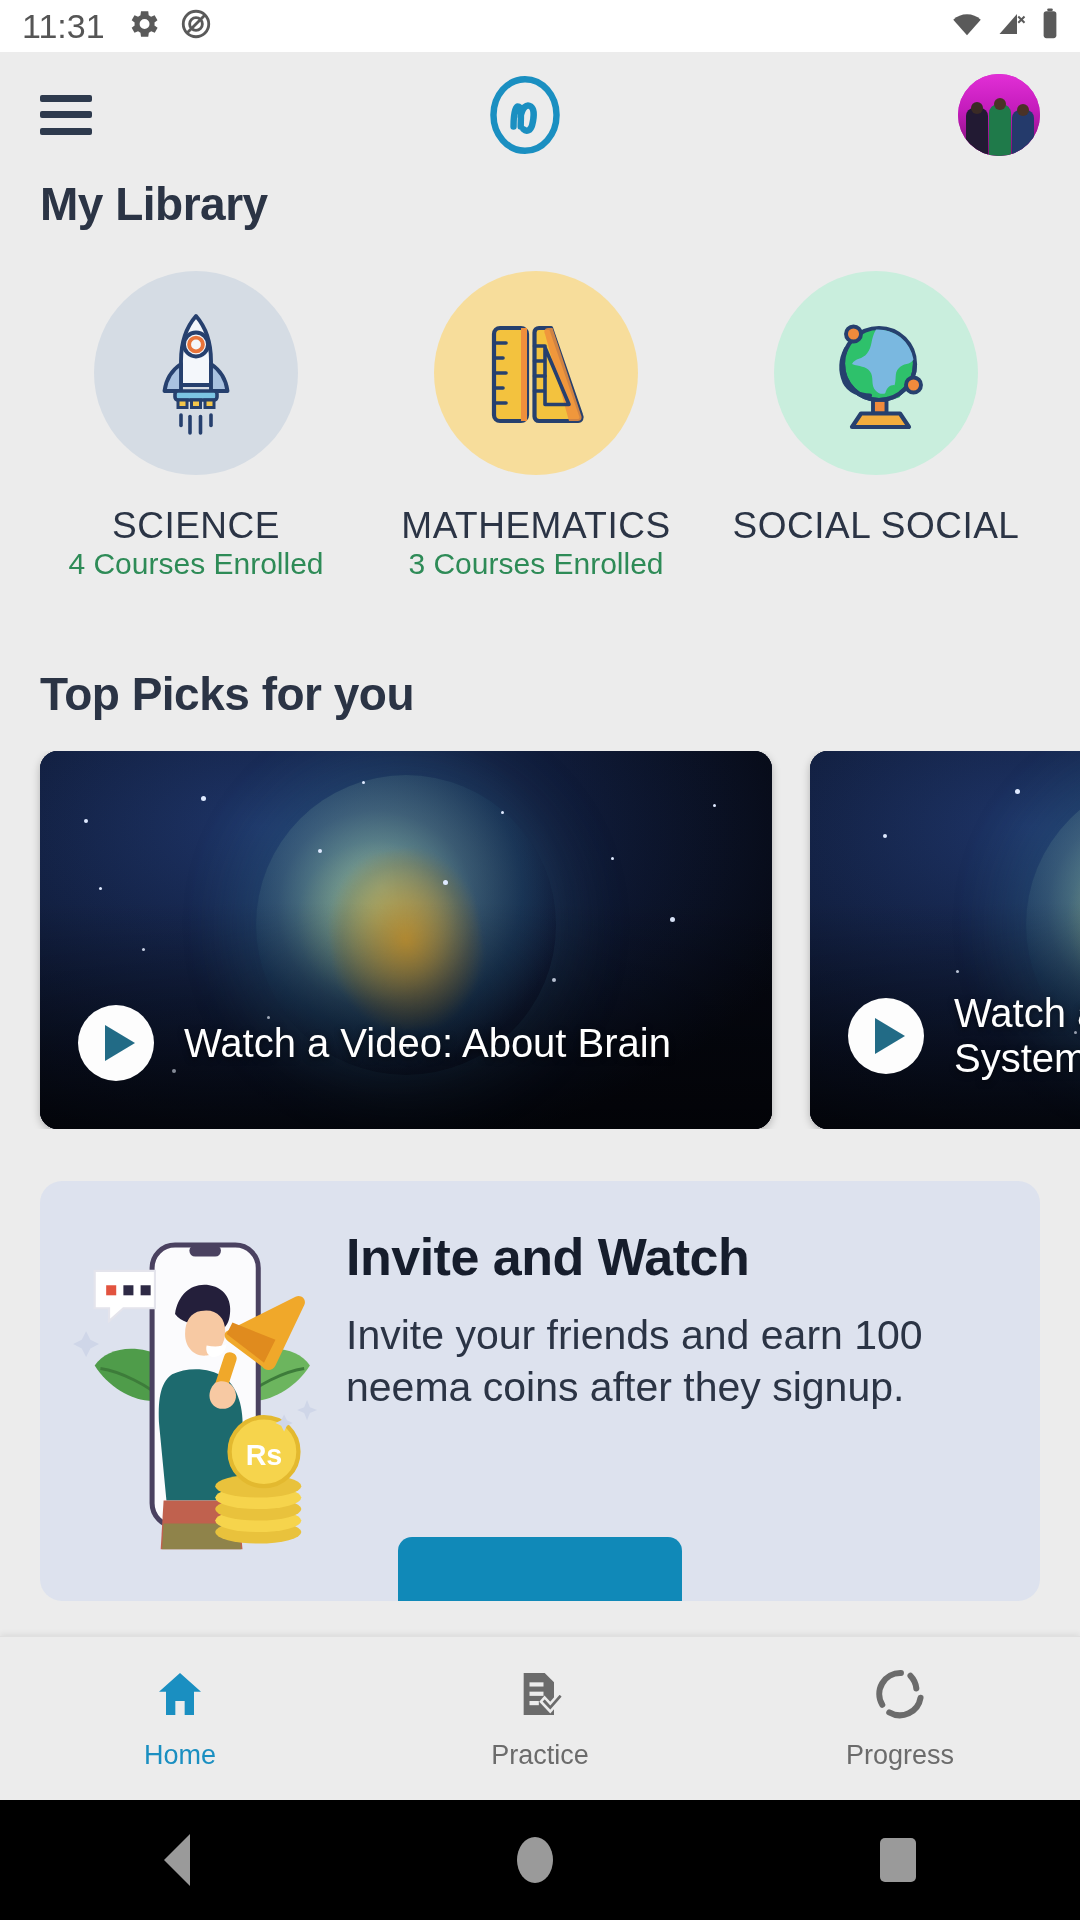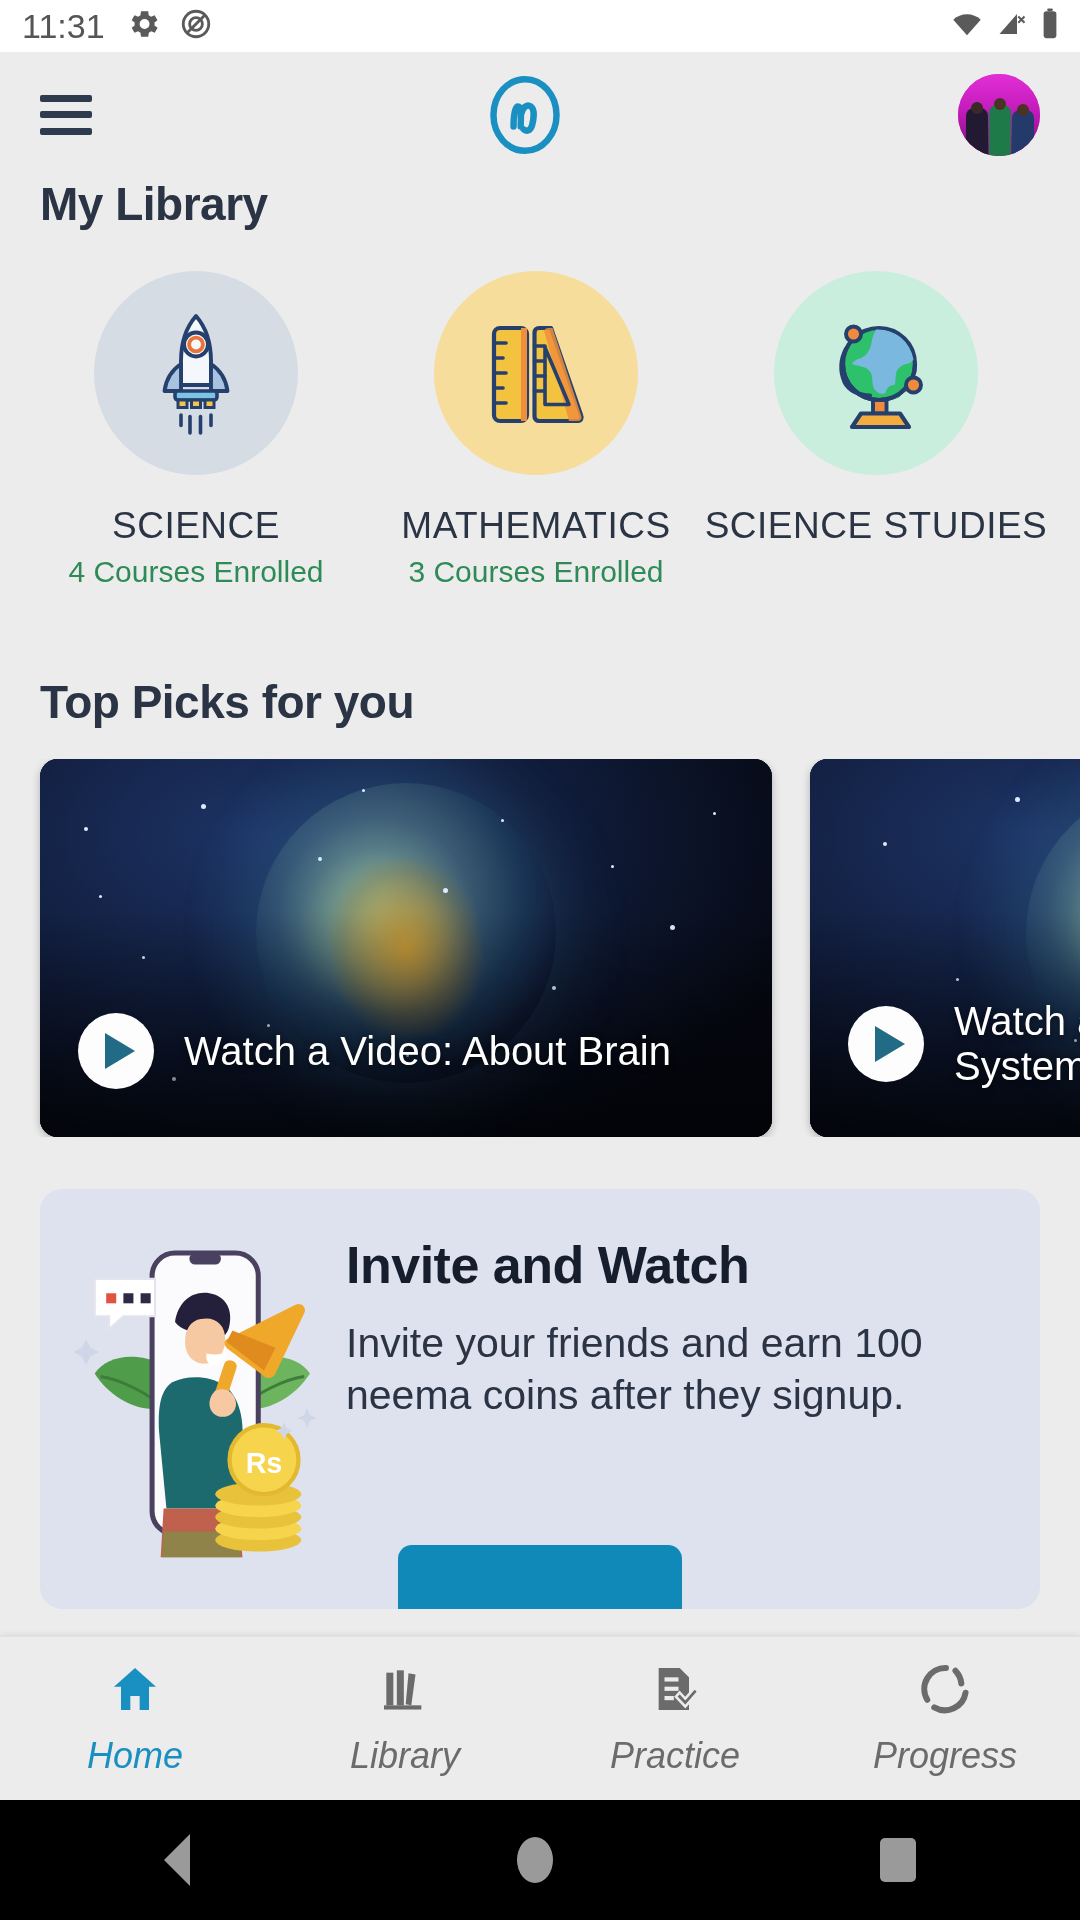--- a/index.html
+++ b/index.html
@@ -70,21 +70,21 @@
   }
   .cat-circle{
     width:204px; height:204px; border-radius:50%;
     display:flex; align-items:center; justify-content:center;
   }
   .cat-name{
     margin-top:30px; font-size:37px; color:#2b3445; letter-spacing:0.5px;
     white-space:nowrap;
   }
   .cat-sub{
-    margin-top:8px; font-size:30px; color:#2e8b57;
+    font-size:30px; color:#2e8b57;
     white-space:nowrap;
   }
 
   
   .cards-scroll{
     margin-top:30px;
     display:flex; gap:38px;
     padding-left:40px;
     overflow:hidden;
   }
@@ -172,21 +172,21 @@
     width:100%; height:164px;
     background:#ececec;
     border-top:1px solid #e0e0e0;
     display:flex; align-items:center;
     box-shadow:0 -2px 6px rgba(0,0,0,.07);
   }
   .navitem{
     flex:1; display:flex; flex-direction:column;
     align-items:center; justify-content:center; gap:14px;
   }
-  .navitem .nav-label{ font-size:36px; color:#6b6b6b;font-style:italic; }
+  .navitem .nav-label{ font-size:27px; color:#6b6b6b; }
   .navitem.active .nav-label{ color:#1a8fc1; }
 
   
   .androidnav{
     position:absolute; left:0; bottom:0;
     width:100%; height:120px; background:#000;
     display:flex; align-items:center; justify-content:space-around;
   }
   .and-back{
     width:0;height:0;
@@ -323,21 +323,21 @@
         <path d="M50 21c-4 7-2 11-6 16-3 4-8 3-10 7 5 2 9 1 12 5 3 4 0 9 4 13 4 4 9 1 12-3 2-4 0-9 3-12 3-4 8-2 10-6a24 24 0 00-25-20z" fill="#7ab8e0"></path>
         <path d="M62 58c3 2 4 5 4 8-4 2-8 1-10-2 1-4 3-6 6-6z" fill="#2ec16b"></path>
         <path d="M28 44a24 24 0 0048 0" fill="none" stroke="#26406e" stroke-width="2.8"></path>
         <path d="M30 34a26 26 0 00-1 22c3 6 10 9 17 9" fill="none" stroke="#26406e" stroke-width="2.8" stroke-linecap="round"></path>
         <circle cx="35" cy="24" r="5" fill="#f08a3c" stroke="#26406e" stroke-width="2.6"></circle>
         <circle cx="75" cy="58" r="5" fill="#f08a3c" stroke="#26406e" stroke-width="2.6"></circle>
         <rect x="48" y="68" width="9" height="9" fill="#f08a3c" stroke="#26406e" stroke-width="2.6"></rect>
         <path d="M34 86l6-9h26l6 9H34z" fill="#f3ad3e" stroke="#26406e" stroke-width="2.8" stroke-linejoin="round"></path>
       </svg>
     </div>
-    <div class="cat-name">SCIENCE STUDIES</div>
+    <div class="cat-name">SOCIAL SOCIAL</div>
     <div class="cat-sub"></div>
   </div>
 
 </div>
 
 <div id="top-picks-title" class="section-title" style="margin-top:86px;">Top Picks for you</div>
 
 <div class="cards-scroll">
 
   <div class="video-card">
@@ -444,31 +444,20 @@
 
   <div class="navitem active">
     <span>
       <svg width="56" height="56" viewBox="0 0 24 24" fill="#1a8fc1">
         <path d="M12 3L3 11h3v10h4v-6h4v6h4V11h3L12 3z"></path>
       </svg>
     </span>
     <span class="nav-label">Home</span>
   </div>
 
-  <div class="navitem">
-    <span>
-      <svg width="56" height="56" viewBox="0 0 24 24" fill="#6b6b6b">
-        <rect x="4" y="5" width="3" height="14"></rect>
-        <rect x="8.5" y="4" width="3" height="15"></rect>
-        <path d="M13.5 5.2l3 .6-1.8 13.2-2.4-.5z"></path>
-        <rect x="3" y="19" width="16" height="1.8"></rect>
-      </svg>
-    </span>
-    <span class="nav-label">Library</span>
-  </div>
 
   <div class="navitem">
     <span>
       <svg width="56" height="56" viewBox="0 0 24 24" fill="#6b6b6b">
         <path d="M5 3h9l4 4v14H5z"></path>
         <g fill="#ececec">
           <rect x="7.5" y="7" width="6" height="1.8"></rect>
           <rect x="7.5" y="11" width="6" height="1.8"></rect>
           <rect x="7.5" y="15" width="4" height="1.8"></rect>
         </g>

